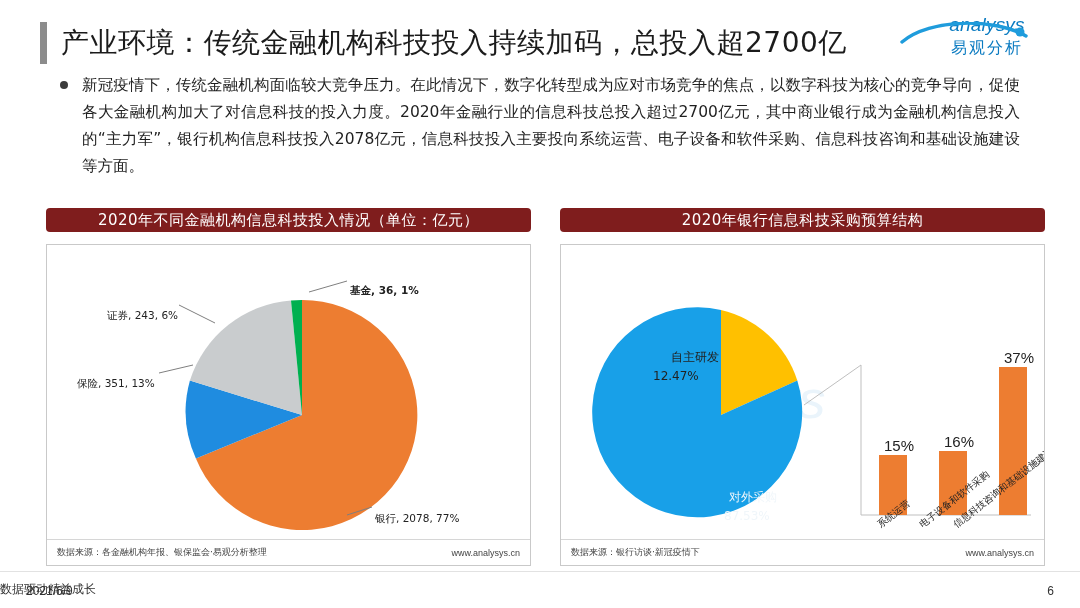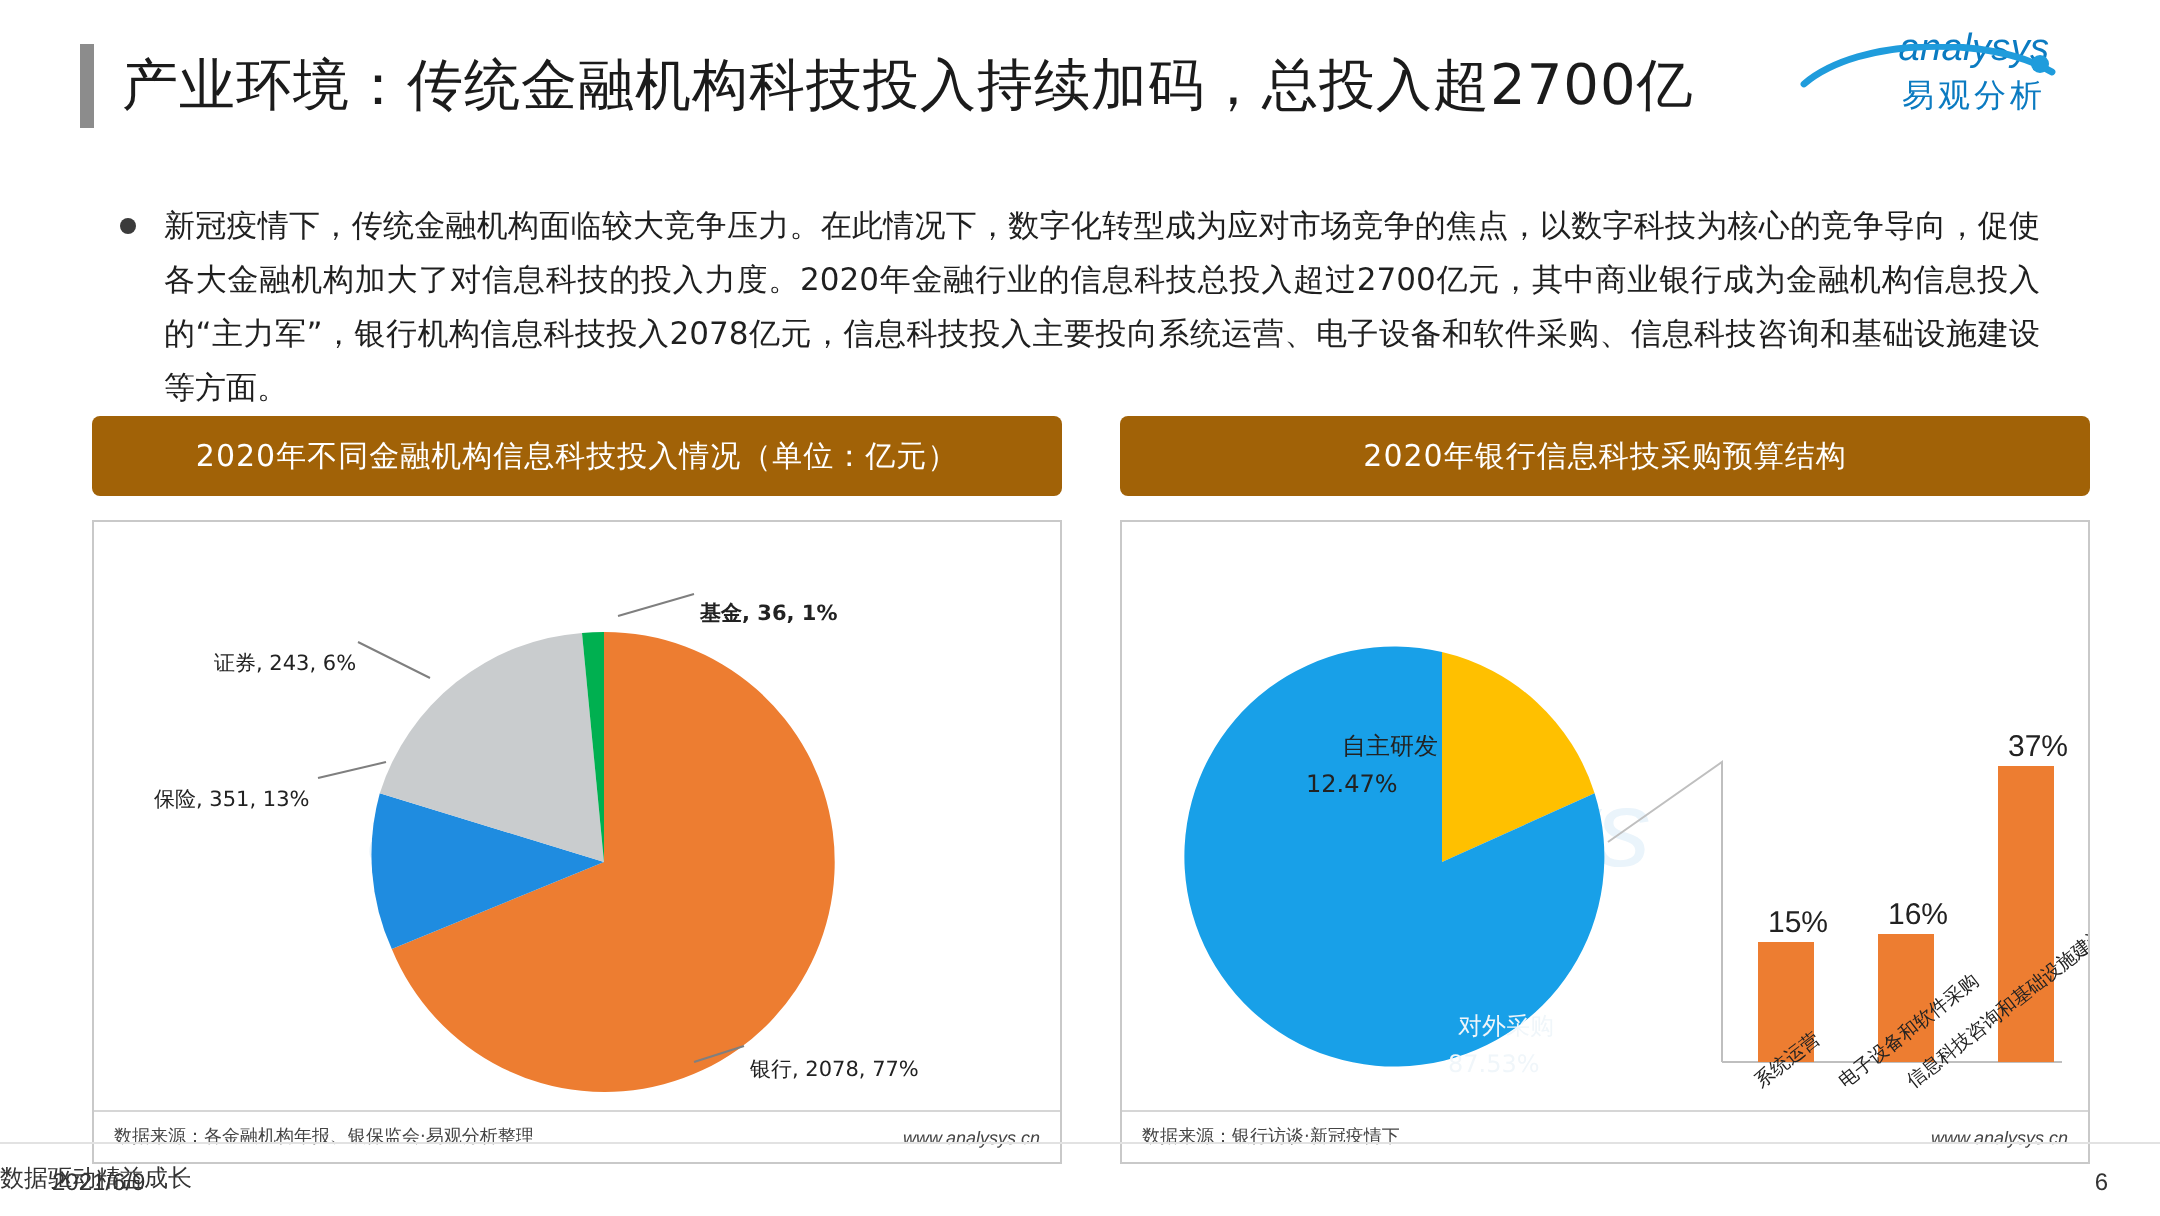--- a/index.html
+++ b/index.html
@@ -30,52 +30,52 @@
     font-size:19px;color:#0b7bc1;font-style:italic;letter-spacing:0.2px;
   }
   .brand-sub{
     font-size:16px;color:#0b7bc1;margin-top:2px;letter-spacing:2px;
   }
   .brand-swoosh{
     position:absolute;right:24px;top:8px;
   }
   
   .bullet-row{
-    position:absolute;left:60px;top:100px;width:960px;display:flex;
+    position:absolute;left:60px;top:72px;width:960px;display:flex;
   }
   .bullet-dot{
     width:8px;height:8px;border-radius:50%;background:#3b3b3b;margin-top:9px;margin-right:14px;flex:none;
   }
   .para{
     font-size:15.5px;line-height:27px;color:#1f1f1f;text-align:justify;
     font-family:"DejaVu Sans","Liberation Sans",sans-serif;
   }
   
   .panel{
     position:absolute;top:208px;
   }
   .panel.left{left:46px;width:485px;}
   .panel.right{left:560px;width:485px;}
   .panel-header{
-    height:40px;background:#a16207;border-radius:4px;
+    height:24px;background:#7f1d1d;border-radius:4px;
     display:flex;align-items:center;justify-content:center;
     color:#fff;font-size:15px;letter-spacing:0.5px;
     font-family:"DejaVu Sans","Liberation Sans",sans-serif;
   }
   .panel-body{
     margin-top:12px;height:320px;background:#fff;border:1px solid #c9c9c9;
     position:relative;overflow:hidden;
   }
   .panel-foot{
     position:absolute;left:0;right:0;bottom:0;height:26px;border-top:1px solid #d6d6d6;
     display:flex;align-items:center;justify-content:space-between;padding:0 10px;
     box-sizing:border-box;
   }
   .foot-src{font-size:9px;color:#444;font-family:"DejaVu Sans","Liberation Sans",sans-serif;}
-  .foot-url{font-size:9px;color:#444;font-style:italic;margin-left:10px;}
+  .foot-url{font-size:9px;color:#444;margin-left:10px;}
   
   .wm{
     position:absolute;left:50%;top:48%;transform:translate(-50%,-50%);
     font-size:54px;color:#eaf4fb;font-style:italic;pointer-events:none;user-select:none;
     white-space:nowrap;
   }
   .wm2{
     position:absolute;left:50%;top:63%;transform:translate(-50%,-50%);
     font-size:40px;color:#eaf4fb;pointer-events:none;user-select:none;letter-spacing:6px;
   }

